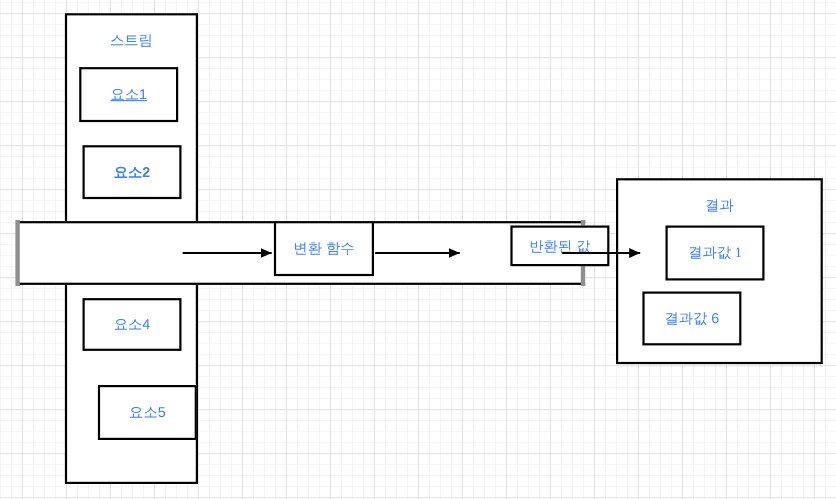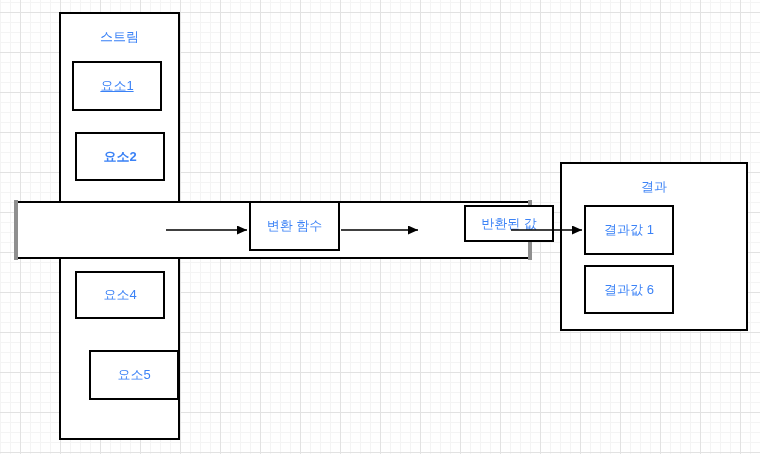--- a/index.html
+++ b/index.html
@@ -68,21 +68,21 @@
   
   .stream-container { left: 59px;  top: 12px;  width: 121px; height: 428px; }
   .el1 { left: 72px;  top: 61px;  width: 90px; height: 50px; text-decoration: underline; }
   .el2 { left: 75px;  top: 132px; width: 90px; height: 49px; font-weight: bold; }
   .el3 { left: 75px;  top: 205px; width: 90px; height: 50px; }
   .el4 { left: 75px;  top: 271px; width: 90px; height: 48px; }
   .el5 { left: 89px;  top: 350px; width: 90px; height: 50px; }
   .transform-box { left: 249px; top: 201px; width: 91px; height: 50px; }
   .returned-box  { left: 416px; top: 205px; width: 90px; height: 37px; margin-left: 48px; }
   .result-container { left: 560px; top: 162px; width: 188px; height: 169px; }
-  .res1 { left: 584px; top: 205px; width: 90px; height: 50px; }
+  .res1 { left: 605px; top: 205px; width: 90px; height: 50px; font-family: Liberation Serif, serif; }
   .res2 { left: 584px; top: 265px; width: 90px; height: 49px; }
 
   .arrow-layer {
     position: absolute;
     left: 0;
     top: 0;
     width: 760px;
     height: 454px;
     pointer-events: none;
   }

